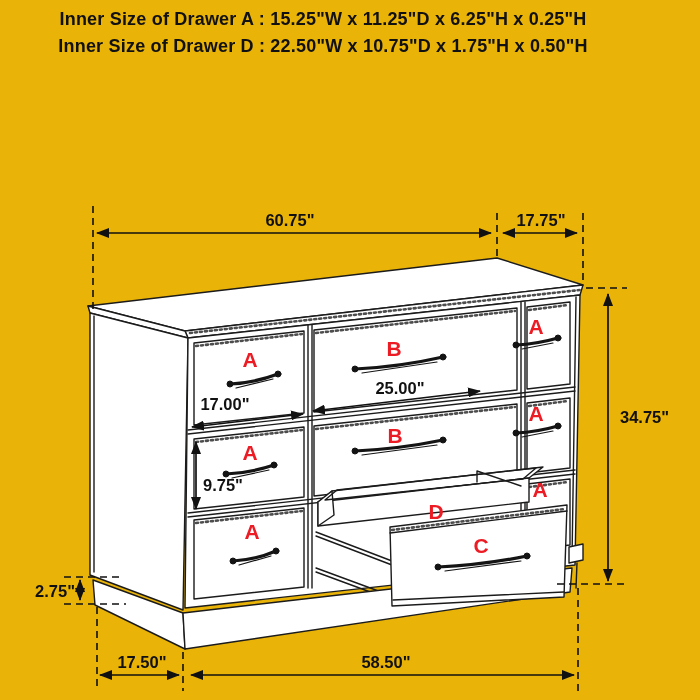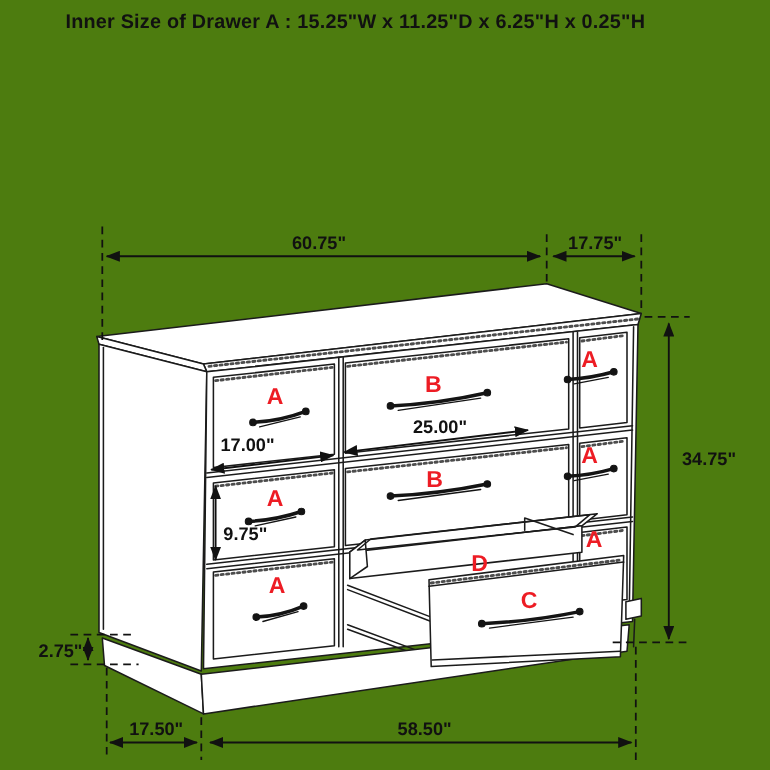--- a/index.html
+++ b/index.html
@@ -1,37 +1,38 @@
 <!DOCTYPE html>
 <html><head>
 <meta charset="utf-8">
 <style>
   html,body{margin:0;padding:0;background:#ffffff;}
   .page{position:relative;width:700px;height:700px;overflow:hidden;
-        font-family:"Liberation Sans",sans-serif;background:#4d7c0f;}
+        font-family:"Liberation Sans",sans-serif;background:#eab308;}
   .specs{position:absolute;top:6px;left:0;width:646px;text-align:center;}
   .spec-line{font-size:18px;font-weight:bold;line-height:27px;color:#111;letter-spacing:.2px;}
   svg{position:absolute;top:0;left:0;}
   .ln{stroke:#1b1b1b;stroke-width:1.4;fill:none;stroke-linejoin:round;stroke-linecap:round;}
   .face{fill:#ffffff;}
   .dimline{stroke:#111111;stroke-width:1.7;fill:none;}
   .dash{stroke:#111111;stroke-width:1.6;stroke-dasharray:7 5;fill:none;}
   .hatch{stroke:#4d4d4d;stroke-width:2.6;stroke-dasharray:2 3;fill:none;}
   .dimtext{font-size:16.5px;font-weight:bold;fill:#111111;}
   .mid{text-anchor:middle;}
   .lbl{font-size:21px;font-weight:bold;fill:#ed1c24;text-anchor:middle;}
   .handle{stroke:#141414;fill:none;stroke-linecap:round;}
 </style>
 </head>
 <body>
 
 <div class="page">
 
   <div class="specs">
     <div class="spec-line">Inner Size of Drawer A : 15.25"W x 11.25"D x 6.25"H x 0.25"H</div>
+    <div class="spec-line">Inner Size of Drawer D : 22.50"W x 10.75"D x 1.75"H x 0.50"H</div>
   </div>
 
   <svg width="700" height="700" viewBox="0 0 700 700" xmlns="http://www.w3.org/2000/svg">
     <defs>
       <marker id="ah" viewBox="0 0 13 10" refX="12" refY="5" markerWidth="13" markerHeight="10" markerUnits="userSpaceOnUse" orient="auto-start-reverse">
         <path d="M0 0 L13 5 L0 10 Z" fill="#111111"></path>
       </marker>
     </defs>
 
     <g>

